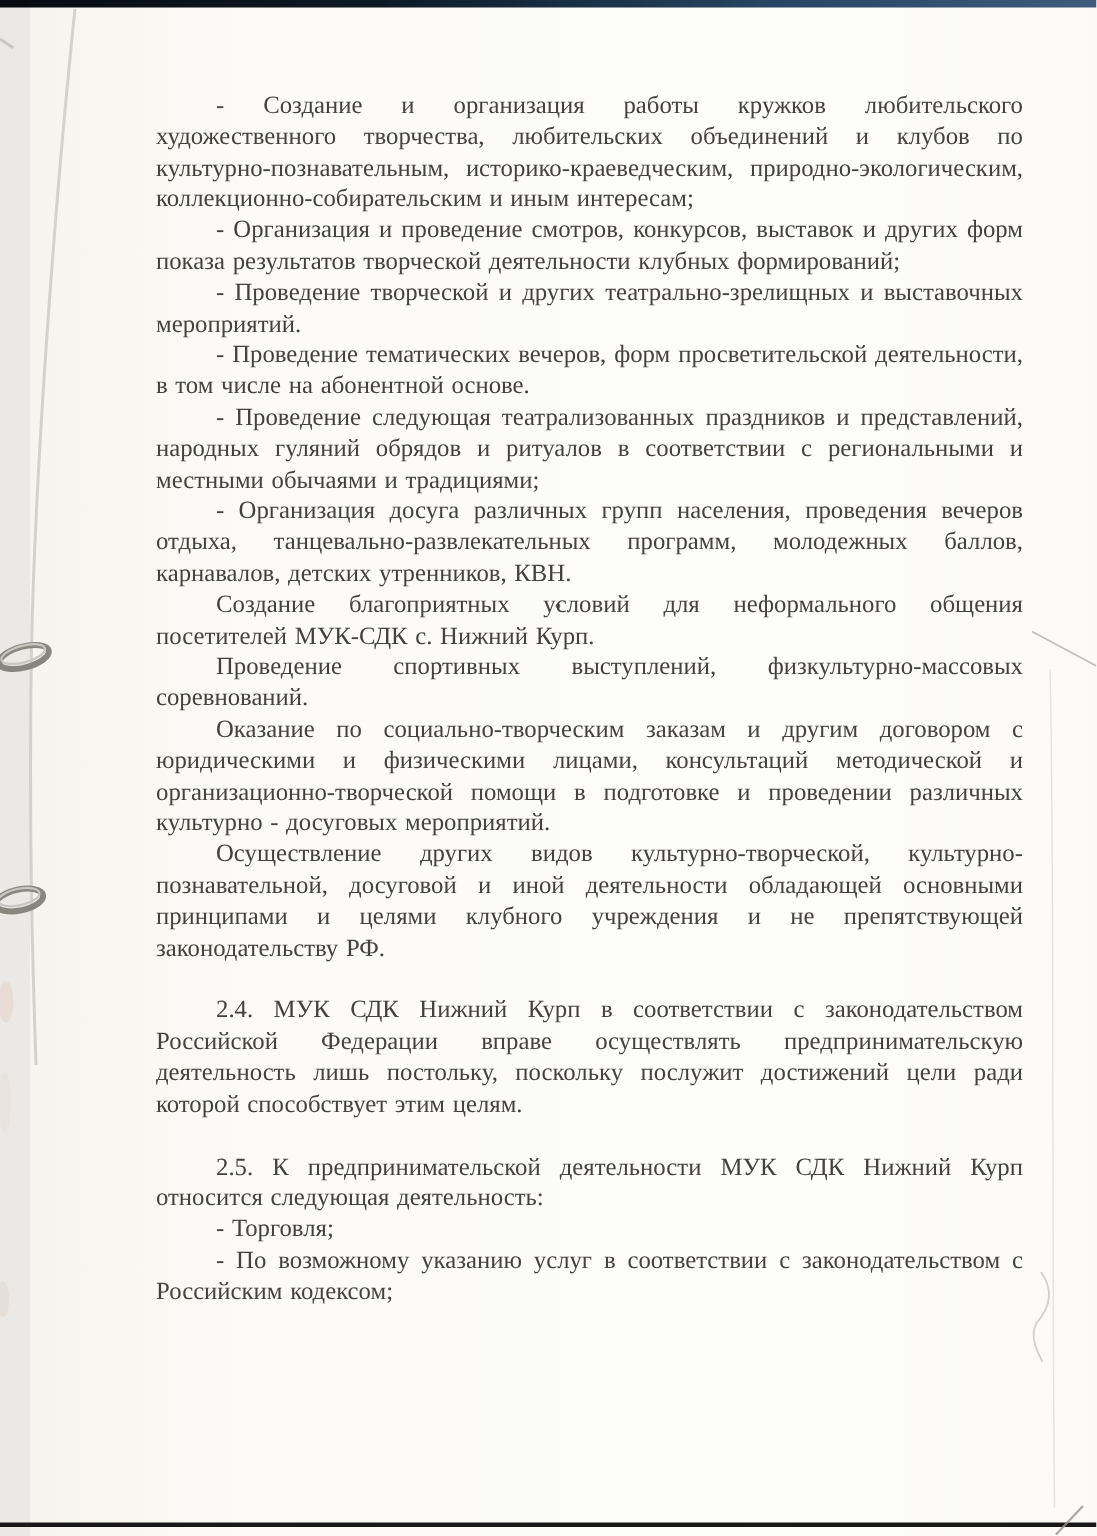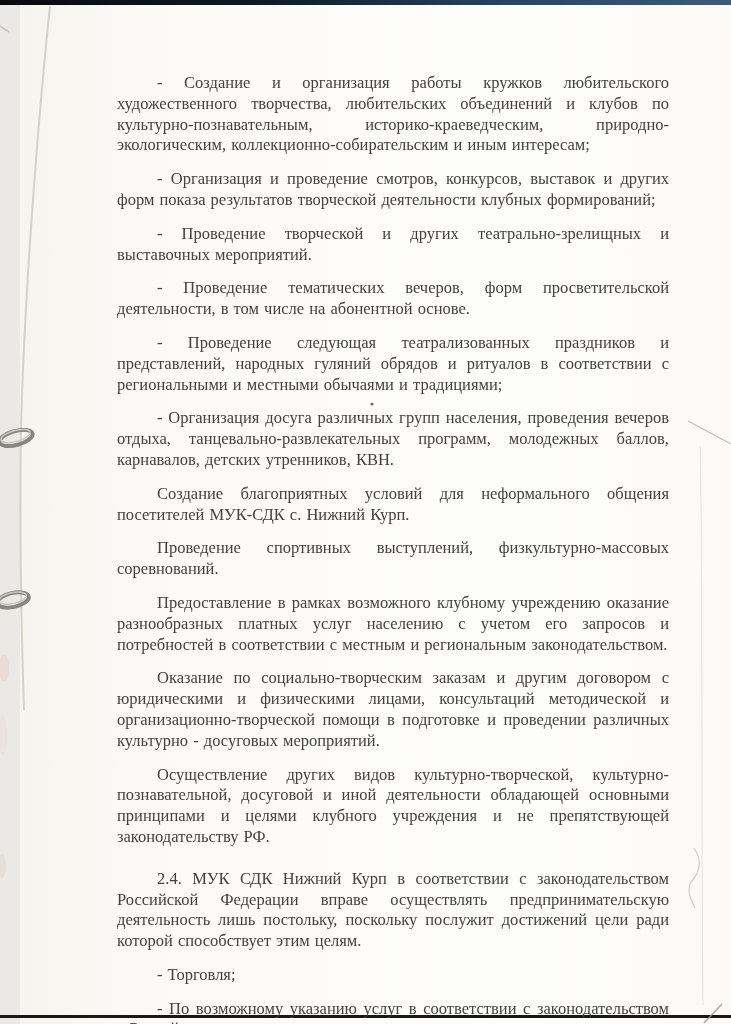--- a/index.html
+++ b/index.html
@@ -39,21 +39,21 @@
   .text-block {
     position: absolute;
     left: 104px; top: 60px;
     width: 578px;
     color: #45423d;
     font-size: 16.5px;
     line-height: 20.8px;
     text-align: justify;
   }
   .para {
-    margin: 13px;
+    margin: 0;
     text-indent: 40px;
     word-spacing: 0.06em;
   }
   .gap-before { margin-top: 21px; }
   svg.overlay {
     position: absolute; left: 0; top: 0;
     pointer-events: none;
   }
 </style>
 </head>
@@ -94,19 +94,19 @@
 
 <div class="text-block">
   <p class="para">- Создание и организация работы кружков любительского художественного творчества, любительских объединений и клубов по культурно-познавательным, историко-краеведческим, природно-экологическим, коллекционно-собирательским и иным интересам;</p>
   <p class="para">- Организация и проведение смотров, конкурсов, выставок и других форм показа результатов творческой деятельности клубных формирований;</p>
   <p class="para">- Проведение творческой и других театрально-зрелищных и выставочных мероприятий.</p>
   <p class="para">- Проведение тематических вечеров, форм просветительской деятельности, в том числе на абонентной основе.</p>
   <p class="para">- Проведение следующая театрализованных праздников и представлений, народных гуляний обрядов и ритуалов в соответствии с региональными и местными обычаями и традициями;</p>
   <p class="para">- Организация досуга различных групп населения, проведения вечеров отдыха, танцевально-развлекательных программ, молодежных баллов, карнавалов, детских утренников, КВН.</p>
   <p class="para">Создание благоприятных условий для неформального общения посетителей МУК-СДК с. Нижний Курп.</p>
   <p class="para">Проведение спортивных выступлений, физкультурно-массовых соревнований.</p>
-  <p class="para">Предоставление в рамках возможного клубному учреждению оказание разнообразных платных услуг населению с учетом его запросов и потребностей в соответствии с местным и региональным законодательством.</p>
   <p class="para">Оказание по социально-творческим заказам и другим договором с юридическими и физическими лицами, консультаций методической и организационно-творческой помощи в подготовке и проведении различных культурно - досуговых мероприятий.</p>
   <p class="para">Осуществление других видов культурно-творческой, культурно-познавательной, досуговой и иной деятельности обладающей основными принципами и целями клубного учреждения и не препятствующей законодательству РФ.</p>
   <p class="para gap-before">2.4. МУК СДК Нижний Курп в соответствии с законодательством Российской Федерации вправе осуществлять предпринимательскую деятельность лишь постольку, поскольку послужит достижений цели ради которой способствует этим целям.</p>
+  <p class="para gap-before">2.5. К предпринимательской деятельности МУК СДК Нижний Курп относится следующая деятельность:</p>
   <p class="para">- Торговля;</p>
   <p class="para">- По возможному указанию услуг в соответствии с законодательством с Российским кодексом;</p>
 </div>
 
 </body></html>

